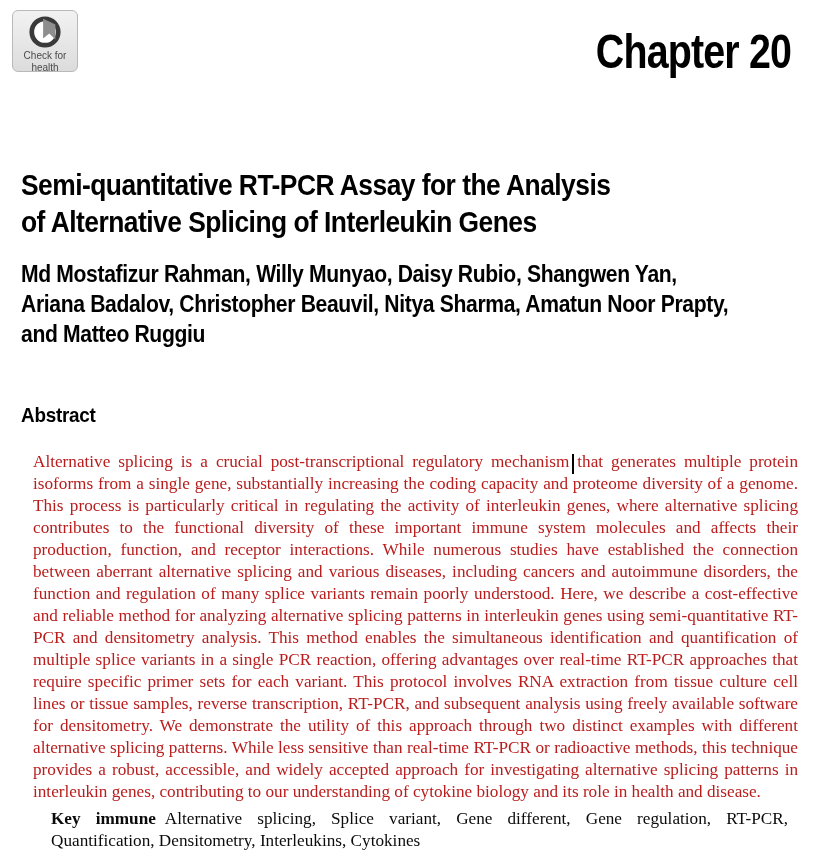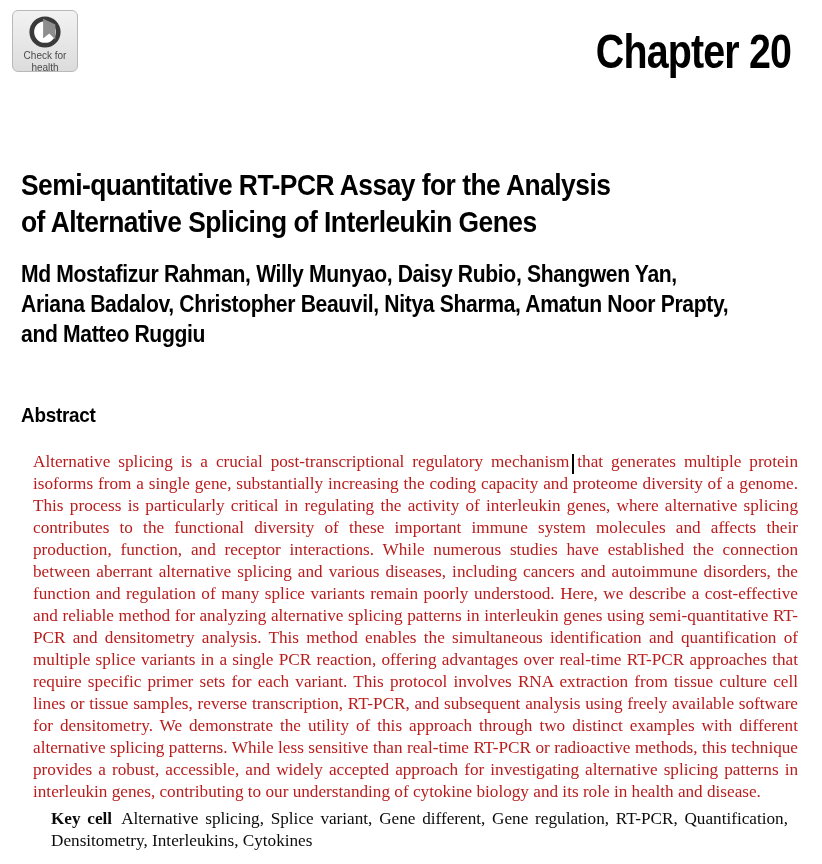--- a/index.html
+++ b/index.html
@@ -125,15 +125,15 @@
     <span class="al">Ariana Badalov, Christopher Beauvil, Nitya Sharma, Amatun Noor Prapty,</span>
     <span class="al">and Matteo Ruggiu</span>
   </div>
 
   <h2 class="abstract-heading">Abstract</h2>
 
   <p class="abstract">Alternative splicing is a crucial post-transcriptional regulatory mechanism that generates multiple protein isoforms from a single gene, substantially increasing the coding capacity and proteome diversity of a genome. This process is particularly critical in regulating the activity of interleukin genes, where alternative splicing contributes to the functional diversity of these important immune system molecules and affects their production, function, and receptor interactions. While numerous studies have established the connection between aberrant alternative splicing and various diseases, including cancers and autoimmune disorders, the function and regulation of many splice variants remain poorly understood. Here, we describe a cost-effective and reliable method for analyzing alternative splicing patterns in interleukin genes using semi-quantitative RT-PCR and densitometry analysis. This method enables the simultaneous identification and quantification of multiple splice variants in a single PCR reaction, offering advantages over real-time RT-PCR approaches that require specific primer sets for each variant. This protocol involves RNA extraction from tissue culture cell lines or tissue samples, reverse transcription, RT-PCR, and subsequent analysis using freely available software for densitometry. We demonstrate the utility of this approach through two distinct examples with different alternative splicing patterns. While less sensitive than real-time RT-PCR or radioactive methods, this technique provides a robust, accessible, and widely accepted approach for investigating alternative splicing patterns in interleukin genes, contributing to our understanding of cytokine biology and its role in health and disease.</p>
 
   <div class="text-cursor"></div>
 
-  <p class="keywords"><b>Key cell</b><span>Alternative splicing, Splice variant, Gene different, Gene regulation, RT-PCR, Quantification, Densitometry, Interleukins, Cytokines</span></p>
+  <p class="keywords"><b>Key immune</b><span>Alternative splicing, Splice variant, Gene different, Gene regulation, RT-PCR, Quantification, Densitometry, Interleukins, Cytokines</span></p>
 
 </div>
 
 </body></html>

